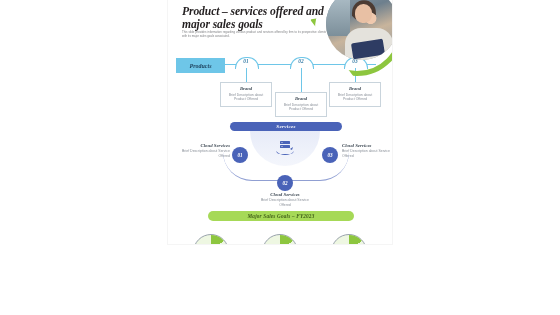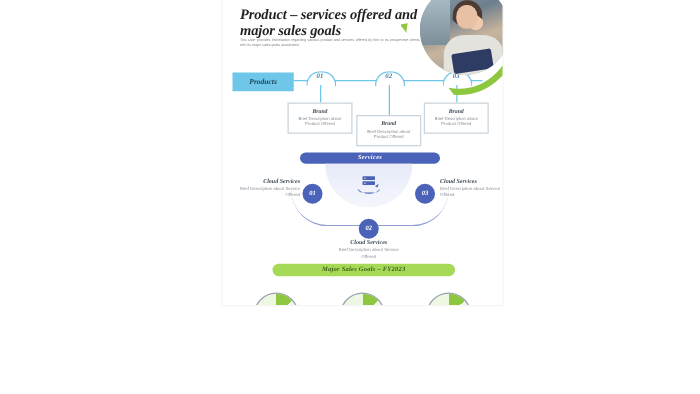--- a/index.html
+++ b/index.html
@@ -9,21 +9,21 @@
     font-family:"Liberation Sans", sans-serif;
     color:#58595b;
   }
   .page{
     position:relative;
     width:560px;height:315px;
     background:#ffffff;
   }
   .sheet{
     position:absolute;
-    left:178px;top:0px;
+    left:168px;top:0px;
     width:224px;height:244px;
     background:#ffffff;
     box-shadow:0 0 0 1px rgba(0,0,0,0.04);
     overflow:hidden;
   }
 
   
   .hero-photo{
     position:absolute;
     right:-6px;top:-12px;

